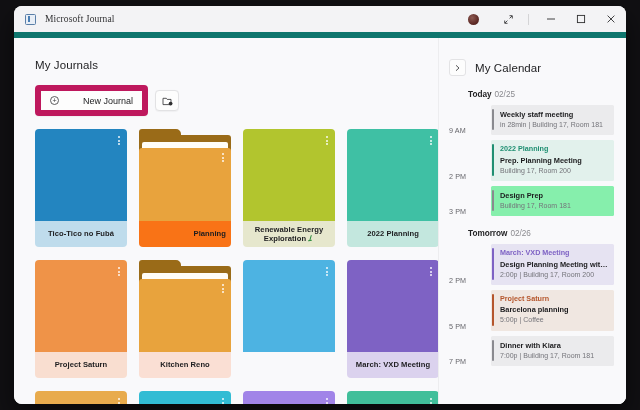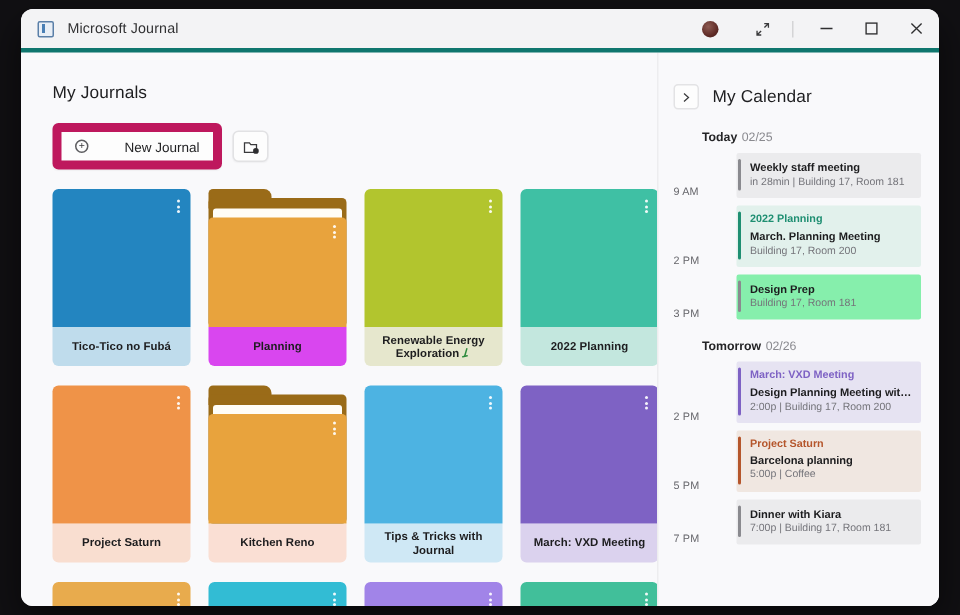--- a/index.html
+++ b/index.html
@@ -15,22 +15,23 @@
   .window{
     position:absolute;left:14px;top:6px;width:612px;height:398px;
     background:#f9f9fb;border-radius:8px;overflow:hidden;
     box-shadow:0 10px 26px rgba(0,0,0,.55);
     display:flex;flex-direction:column;
   }
 
   
   .titlebar{
     height:26px;flex:0 0 26px;background:#f3f3f5;
-    display:flex;align-items:center;border-bottom:3px solid #0f766e;
+    display:flex;align-items:center;border-bottom:6px solid #0f766e;
     position:relative;
+    font-family:Liberation Serif, serif;
   }
   .app-icon{width:11px;height:11px;margin-left:11px;position:relative;flex:0 0 auto;}
   .app-icon i{
     position:absolute;inset:0;border:1.2px solid #5a7fa8;border-radius:1.5px;
     background:#e8eef6;box-sizing:border-box;
   }
   .app-icon i:after{
     content:"";position:absolute;left:1.5px;top:1.5px;width:2px;height:6px;
     background:#4a7fb5;
   }
@@ -246,21 +247,21 @@
                 <div class="f-tab" style="background:#9a6b18"></div>
                 <div class="f-back" style="background:#9a6b18"></div>
                 <div class="f-paper"></div>
                 <div class="f-front" style="background:#e8a33d"></div>
                 <div class="dots">
                   <i></i>
                   <i></i>
                   <i></i>
                 </div>
               </div>
-              <div class="label" style="background: #d946ef;">
+              <div class="label" style="background: #f97316; justify-content: flex-end;">
                 <span>Planning</span>
               </div>
             </div>
             <div class="card">
               <div class="thumb plain" style="background: rgb(178, 197, 46);">
                 <div class="dots">
                   <i></i>
                   <i></i>
                   <i></i>
                 </div>
@@ -309,23 +310,20 @@
                 <span>Kitchen Reno</span>
               </div>
             </div>
             <div class="card">
               <div class="thumb plain" style="background: rgb(77, 179, 226);">
                 <div class="dots">
                   <i></i>
                   <i></i>
                   <i></i>
                 </div>
-              </div>
-              <div class="label" style="background: rgb(207, 232, 245);">
-                <span>Tips &amp; Tricks with Journal</span>
               </div>
             </div>
             <div class="card">
               <div class="thumb plain" style="background: rgb(126, 98, 196);">
                 <div class="dots">
                   <i></i>
                   <i></i>
                   <i></i>
                 </div>
               </div>
@@ -394,21 +392,21 @@
                       <div class="esub">in 28min | Building 17, Room 181</div>
                     </div>
                   </div>
                 </div>
                 <div class="event">
                   <div class="etime">2 PM</div>
                   <div class="ebody" style="background: rgb(226, 241, 236);">
                     <div class="ebar" style="background: rgb(31, 143, 114);"></div>
                     <div class="etext">
                       <div class="ecat" style="color: rgb(31, 143, 114);">2022 Planning</div>
-                      <div class="etitle">March. Planning Meeting</div>
+                      <div class="etitle">Prep. Planning Meeting</div>
                       <div class="esub">Building 17, Room 200</div>
                     </div>
                   </div>
                 </div>
                 <div class="event">
                   <div class="etime">3 PM</div>
                   <div class="ebody" style="background: #86efac;">
                     <div class="ebar" style="background: rgb(138, 138, 143);"></div>
                     <div class="etext">
                       <div class="etitle">Design Prep</div>

